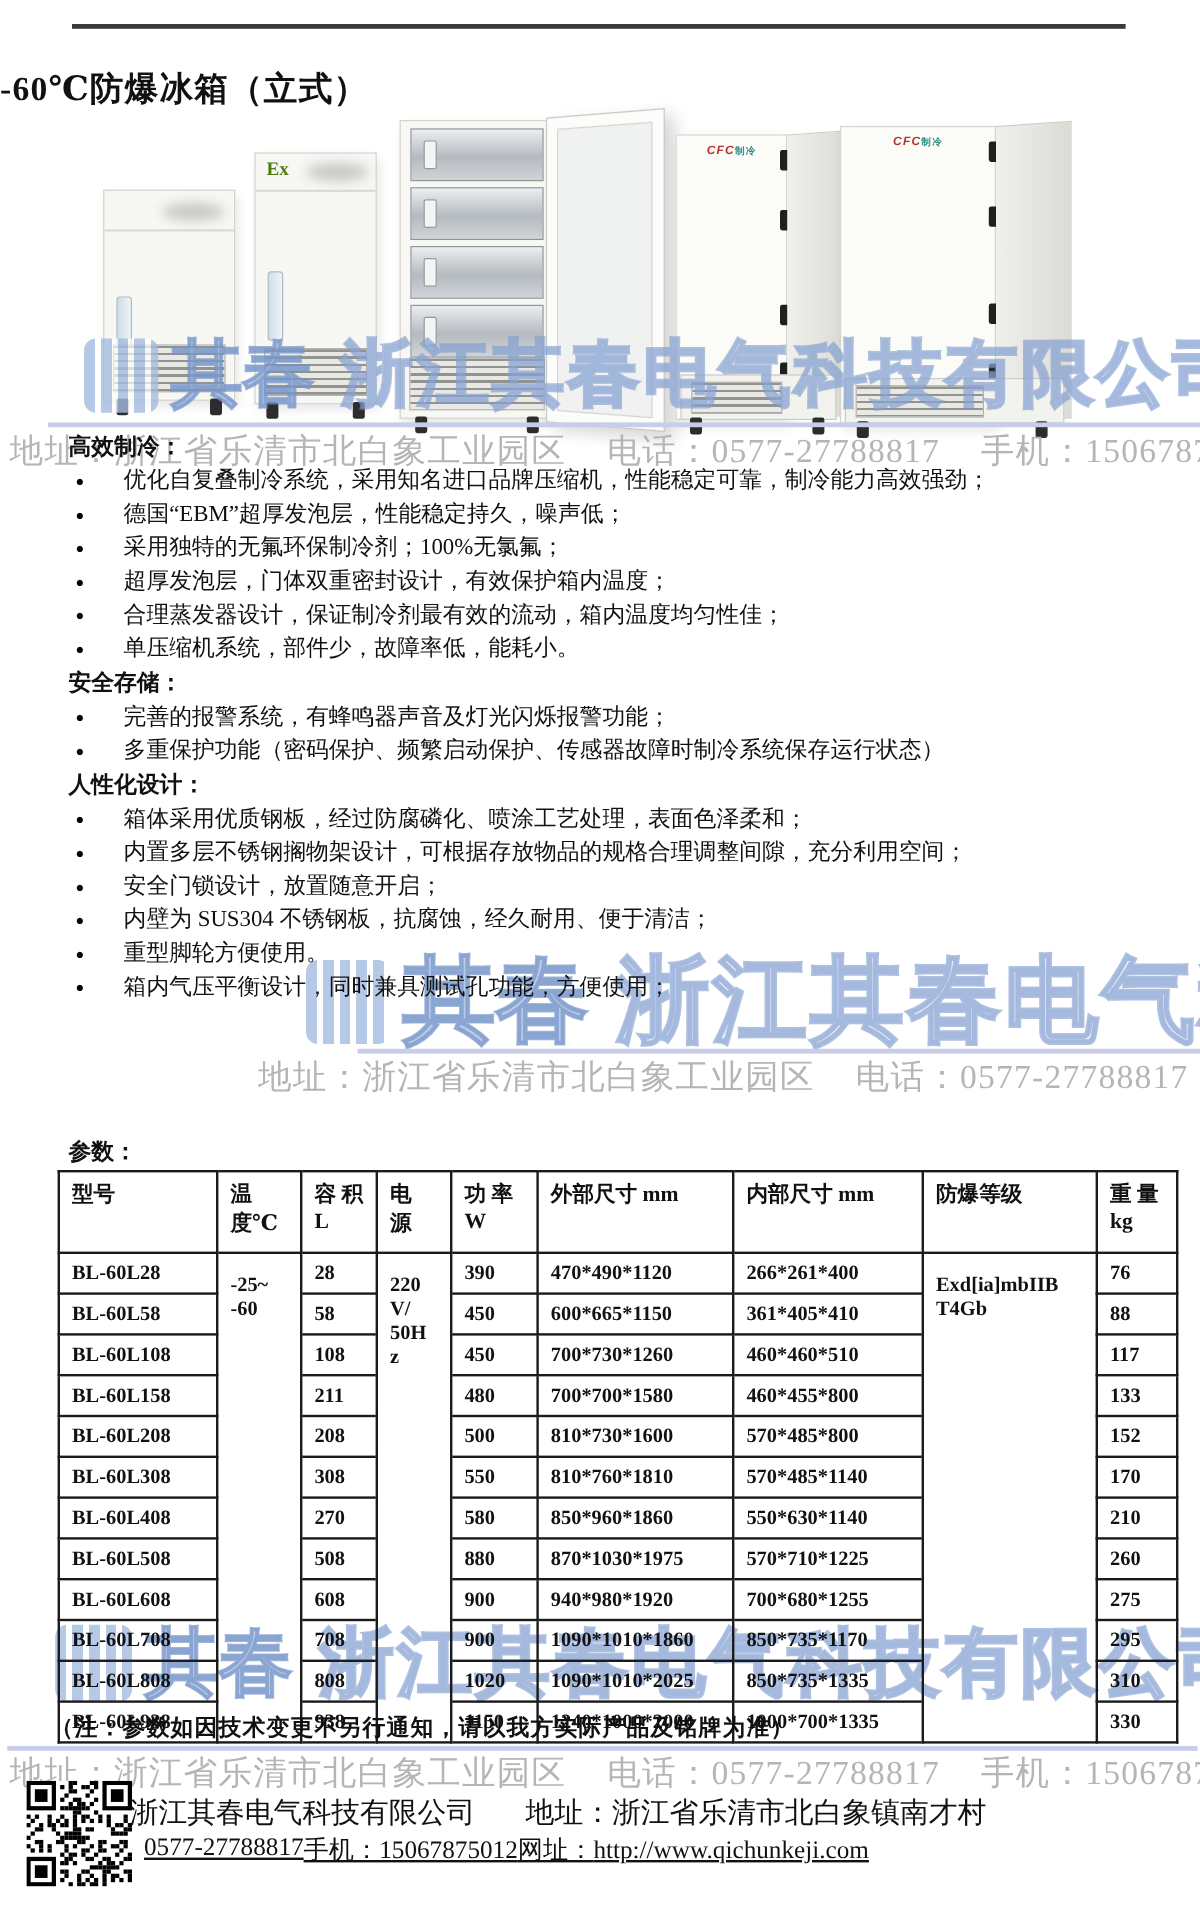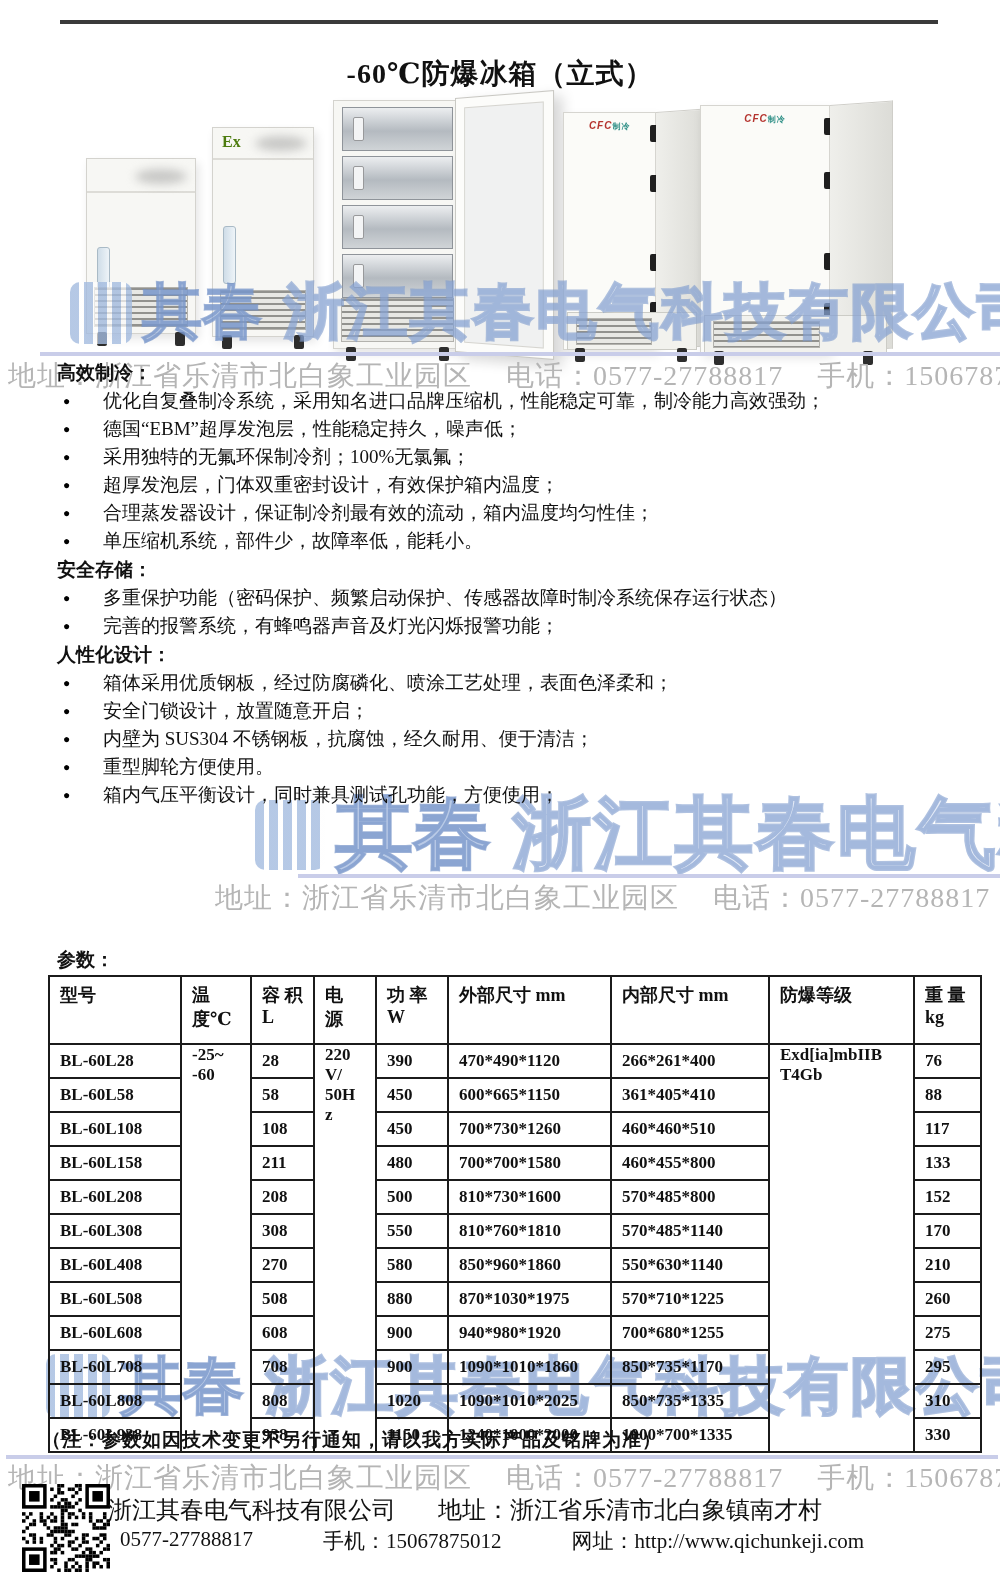--- a/index.html
+++ b/index.html
@@ -3,21 +3,21 @@
 <meta charset="utf-8">
 <style>
   html,body{margin:0;padding:0;background:#fff;}
   .page{position:relative;width:1000px;height:1590px;background:#fff;overflow:hidden;
         font-family:"Liberation Serif","DejaVu Serif",serif;color:#111;}
   .layer{position:absolute;inset:0;}
   .z0{z-index:0}.z1{z-index:1}.z2{z-index:2}
 
   
   .top-rule{position:absolute;top:20px;left:60px;width:878px;height:4px;background:#3a3a3a;}
-  .doc-title{position:absolute;top:36px;left:0;width:100%;text-align:center;
+  .doc-title{position:absolute;top:36px;left:0;width:100%;text-align:left;
              font-size:28px;font-weight:bold;letter-spacing:1px;}
 
   
   .fz{position:absolute;}
   .fz-body{position:relative;width:100%;height:100%;background:#f7f7f4;border:1px solid #d4d3ce;
            box-shadow:3px 5px 9px rgba(0,0,0,.10);}
   .fz-seam{position:absolute;left:0;right:0;height:2px;background:#dddcd7;}
   .fz-glare{position:absolute;width:52px;height:15px;background:#c8c8c6;filter:blur(5px);border-radius:50%;}
   .fz-handle{position:absolute;left:10px;width:11px;height:56px;border-radius:3px;
              background:linear-gradient(90deg,#cfdde8,#eef4f8);border:1px solid #a9bac6;}
@@ -69,30 +69,30 @@
   .feature-section li::before{content:"●";position:absolute;left:6px;top:0;font-size:12px;line-height:28px;color:#000;}
 
   
   .params-heading{position:absolute;top:947px;left:57px;font-size:19px;font-weight:bold;}
   .params-table{position:absolute;top:975px;left:48px;width:932px;border-collapse:collapse;
       table-layout:fixed;font-size:17px;font-weight:bold;border-radius:10px;}
   .params-table th,.params-table td{border:2px solid #1b1b1b;padding:2px 6px 2px 10px;
       text-align:left;overflow:hidden;}
   .params-table th{height:58px;vertical-align:top;white-space:pre-line;font-size:18px;padding-top:6px;}
   .params-table td{height:28px;}
-  .params-table td.merge{vertical-align:top;white-space:pre-line;padding-top:0;}
+  .params-table td.merge{vertical-align:top;white-space:pre-line;padding-top:16px;}
 
   .note-line{position:absolute;top:1427px;left:42px;font-size:19px;font-weight:bold;letter-spacing:1px;}
 
   
   .qr{position:absolute;top:1484px;left:22px;width:88px;height:88px;}
   .footer-line1{position:absolute;top:1494px;left:108px;display:flex;gap:42px;
       font-size:24px;white-space:nowrap;}
-  .footer-line2{position:absolute;top:1527px;left:120px;display:flex;gap:70px;
-      font-size:21px;white-space:nowrap;}
+  .footer-line2{position:absolute;top:1527px;left:120px;display:flex;
+      font-size:21px;white-space:nowrap;text-decoration:underline;}
   .footer-line2 .url{color:#111;text-decoration:none;}
 </style>
 </head>
 <body>
 
 <div class="page">
 
   <div class="layer z0">
 
     <div class="fz" style="left:86px;top:158px;width:108px;height:174px;">
@@ -211,28 +211,29 @@
             <li>德国“EBM”超厚发泡层，性能稳定持久，噪声低；</li>
             <li>采用独特的无氟环保制冷剂；100%无氯氟；</li>
             <li>超厚发泡层，门体双重密封设计，有效保护箱内温度；</li>
             <li>合理蒸发器设计，保证制冷剂最有效的流动，箱内温度均匀性佳；</li>
             <li>单压缩机系统，部件少，故障率低，能耗小。</li>
           </ul>
       </div>
       <div class="feature-section">
         <h3>安全存储：</h3>
         <ul>
+            <li>完善的报警系统，有蜂鸣器声音及灯光闪烁报警功能；</li>
             <li>多重保护功能（密码保护、频繁启动保护、传感器故障时制冷系统保存运行状态）</li>
-            <li>完善的报警系统，有蜂鸣器声音及灯光闪烁报警功能；</li>
           </ul>
       </div>
       <div class="feature-section">
         <h3>人性化设计：</h3>
         <ul>
             <li>箱体采用优质钢板，经过防腐磷化、喷涂工艺处理，表面色泽柔和；</li>
+            <li>内置多层不锈钢搁物架设计，可根据存放物品的规格合理调整间隙，充分利用空间；</li>
             <li>安全门锁设计，放置随意开启；</li>
             <li>内壁为 SUS304 不锈钢板，抗腐蚀，经久耐用、便于清洁；</li>
             <li>重型脚轮方便使用。</li>
             <li>箱内气压平衡设计，同时兼具测试孔功能，方便使用；</li>
           </ul>
       </div>
     </div>
 
     <div class="params-heading">参数：</div>
 

